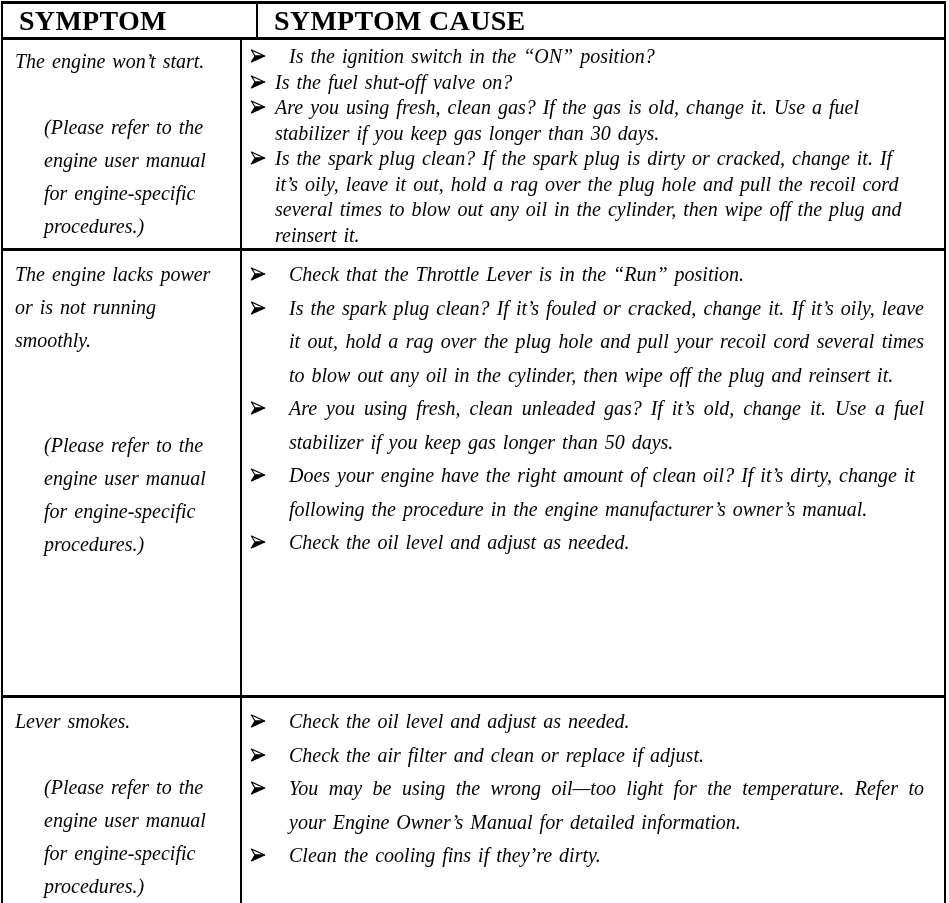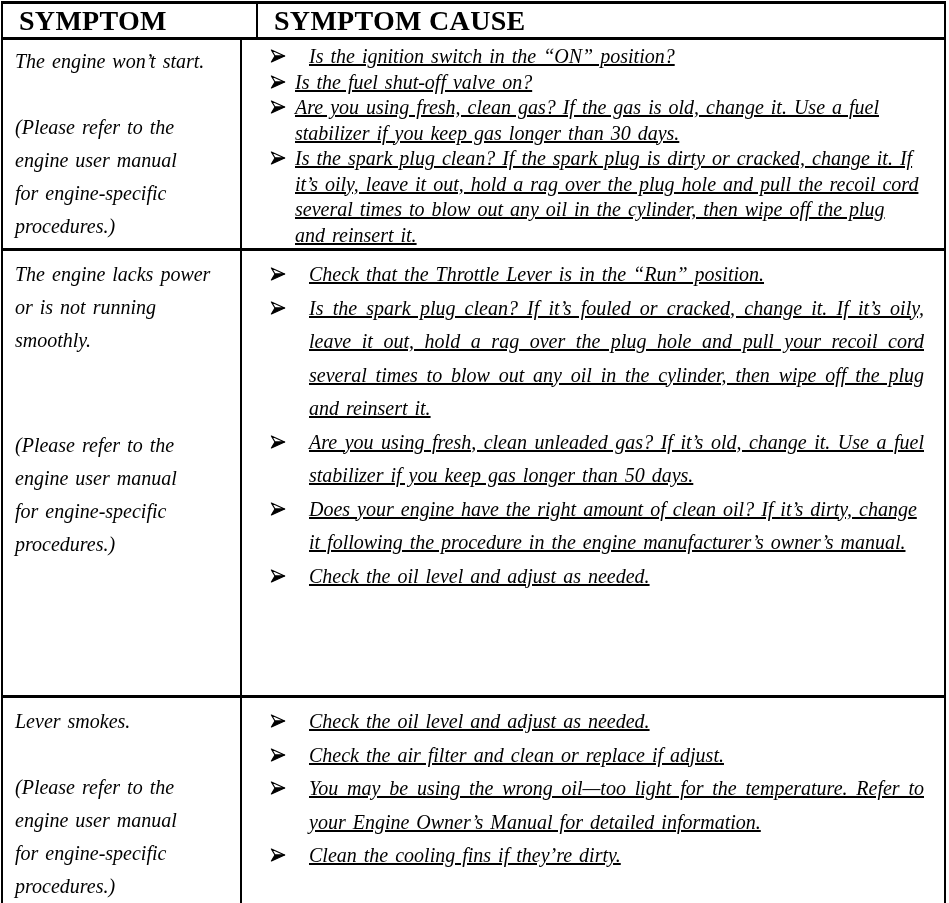--- a/index.html
+++ b/index.html
@@ -38,21 +38,20 @@
   .th.symptom-col {
     width: 237px;
     flex: none;
     border-right: 2px solid #000;
   }
   .th.cause-col { flex: 1; }
 
   .trow {
     display: flex;
     border-bottom: 3px solid #000;
-    gap: 20px;
   }
   .trow:last-child { border-bottom: none; }
   .row-1 { min-height: 207px; }
   .row-2 { min-height: 444px; }
   .row-3 { min-height: 200px; }
 
   
   .symptom-cell {
     width: 239px;
     flex: none;
@@ -60,31 +59,30 @@
     box-sizing: border-box;
     padding: 5px 6px 0 12px;
     font-style: italic;
     font-size: 20px;
     line-height: 33px;
     white-space: pre-line;
     word-spacing: 2px;
   }
   .row-1 .symptom-cell { padding-top: 5px; }
   .row-2 .symptom-cell, .row-3 .symptom-cell { padding-top: 7px; }
-  .symptom-note { margin-top: 33px; }
+  .symptom-note { margin-top: 33px; margin-left: 29px; }
   .row-2 .symptom-note { margin-top: 72px; }
 
   
   .cause-cell {
     flex: 1;
     box-sizing: border-box;
     font-style: italic;
     font-size: 20px;
     padding: 4px 24px 0 8px;
-    text-decoration: underline;
   }
   .row-2 .cause-cell, .row-3 .cause-cell { padding: 7px 20px 0 8px; }
   .cause-list {
     margin: 0;
     padding: 0;
     list-style: none;
   }
   .cause-item { display: flex; }
   .row-1 .cause-item { line-height: 25.5px; }
   .row-2 .cause-item, .row-3 .cause-item { line-height: 33.5px; }

